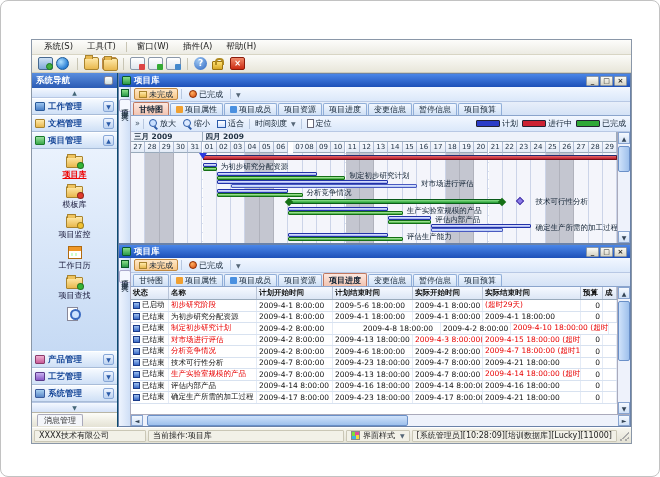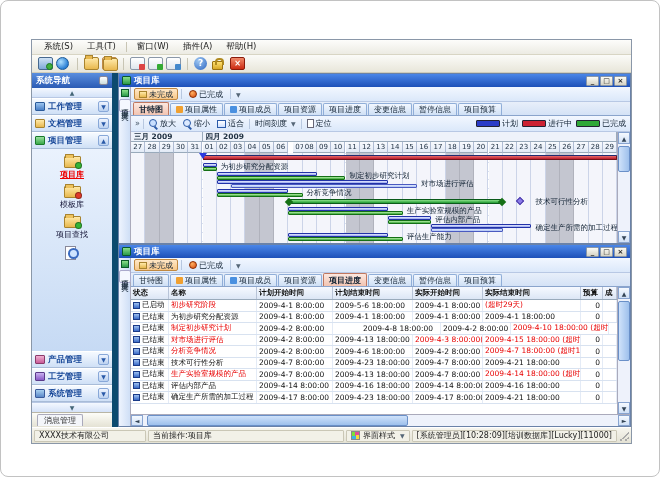--- a/index.html
+++ b/index.html
@@ -38,21 +38,21 @@
                display:flex; align-items:center; font-size:8px; color:#222; gap:2px; padding:0 2px; }
   .sb-cell { border:1px solid #cac7b6; border-radius:1px; height:12px; display:flex; align-items:center; padding:0 4px; background:#f2f1e8; }
   .sb-company { width:112px; }
   .sb-op { flex:1; }
   .sb-style { gap:3px; }
   .style-icon { width:9px; height:9px; background:conic-gradient(#e24a9a 0 25%, #f7d83a 0 50%, #3ab4e8 0 75%, #7ae23a 0); border:1px solid #888; }
   .grip { width:10px; height:10px; background:
       linear-gradient(135deg, transparent 50%, #aaa 50%, #aaa 60%, transparent 60%, transparent 75%, #aaa 75%, #aaa 85%, transparent 85%); }
 
   
-  .sidebar { width:86px; background:#dce9fb; border-right:6px solid #0c4a6e; display:flex; flex-direction:column; }
+  .sidebar { width:86px; background:#dce9fb; border-right:1px solid #0c4a6e; display:flex; flex-direction:column; }
   .nav-header { height:15px; background:linear-gradient(#5a8ede,#2b5bb4); color:#fff; font-size:8.5px; font-weight:bold;
                 display:flex; align-items:center; padding:0 4px; justify-content:space-between; }
   .pin-icon { width:9px; height:9px; background:linear-gradient(#fff,#cdd); border:1px solid #889; border-radius:2px; }
   .nav-scroll { height:10px; display:flex; justify-content:center; align-items:center; background:linear-gradient(#f4f8ff,#d4e2f8); border-bottom:1px solid #b8c8e4; color:#467; font-size:6px; }
   .nav-group { height:17px; background:linear-gradient(#f6faff,#cfe0f6); border-top:1px solid #fff; border-bottom:1px solid #a8bcd8;
                display:flex; align-items:center; padding:0 3px; gap:3px; font-size:8.5px; font-weight:bold; color:#1a4a9a; }
   .nav-group .gi { width:10px; height:9px; border-radius:1px; }
   .gi-work { background:linear-gradient(#9ac4f0,#4a80c8); border:1px solid #2a5a9a; }
   .gi-doc { background:linear-gradient(#ffe9a8,#e8b84e); border:1px solid #a8832e; }
   .gi-proj { background:linear-gradient(#9ae0a0,#3aa848); border:1px solid #1a7a2a; }
@@ -251,20 +251,30 @@
                 <div class="fold">
                   <div class="badge" style="background: rgb(53, 180, 53);"></div>
                 </div>
                 <div class="lbl">项目库</div>
               </div>
               <div class="nav-item">
                 <div class="fold">
                   <div class="badge" style="background: rgb(224, 58, 42);"></div>
                 </div>
                 <div class="lbl">模板库</div>
+              </div>
+              <div class="nav-item">
+                <div class="fold">
+                  <div class="badge" style="background: rgb(240, 192, 48);"></div>
+                </div>
+                <div class="lbl">项目监控</div>
+              </div>
+              <div class="nav-item">
+                <div class="cal-icon"></div>
+                <div class="lbl">工作日历</div>
               </div>
               <div class="nav-item">
                 <div class="fold">
                   <div class="badge" style="background: rgb(53, 180, 53);"></div>
                 </div>
                 <div class="lbl">项目查找</div>
               </div>
               <div class="nav-item">
                 <div class="mag-doc"></div>
               </div>

